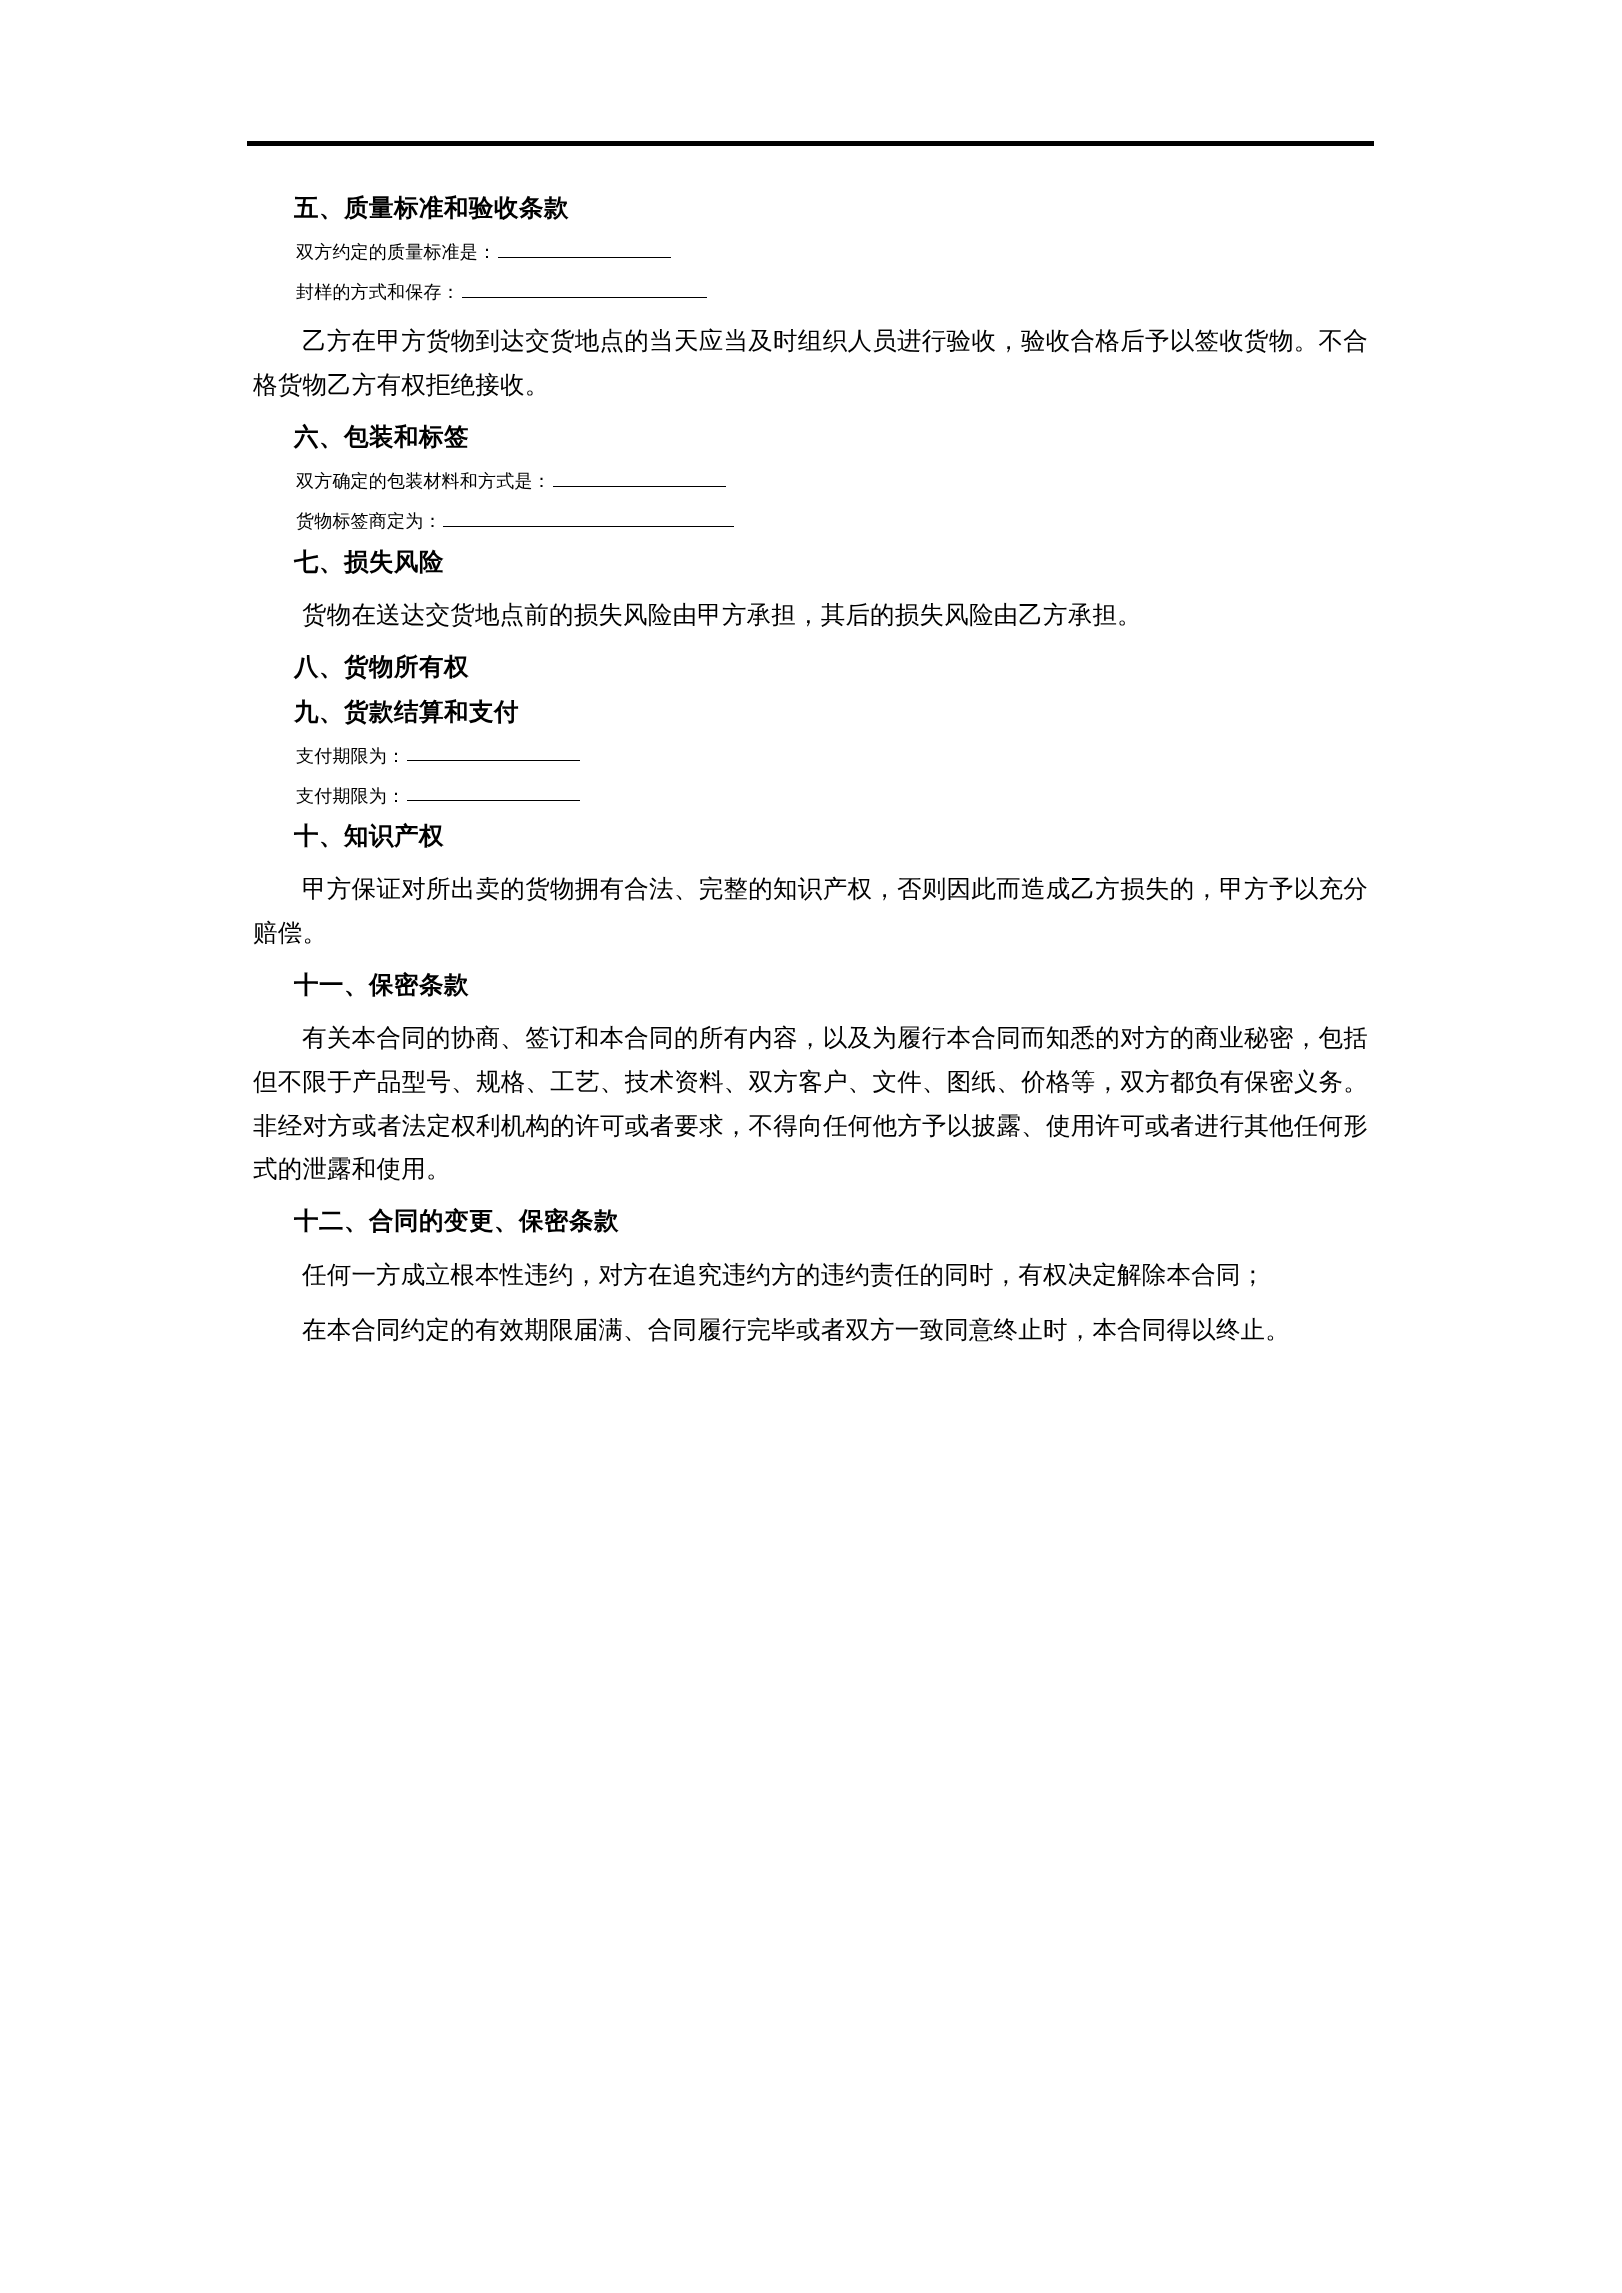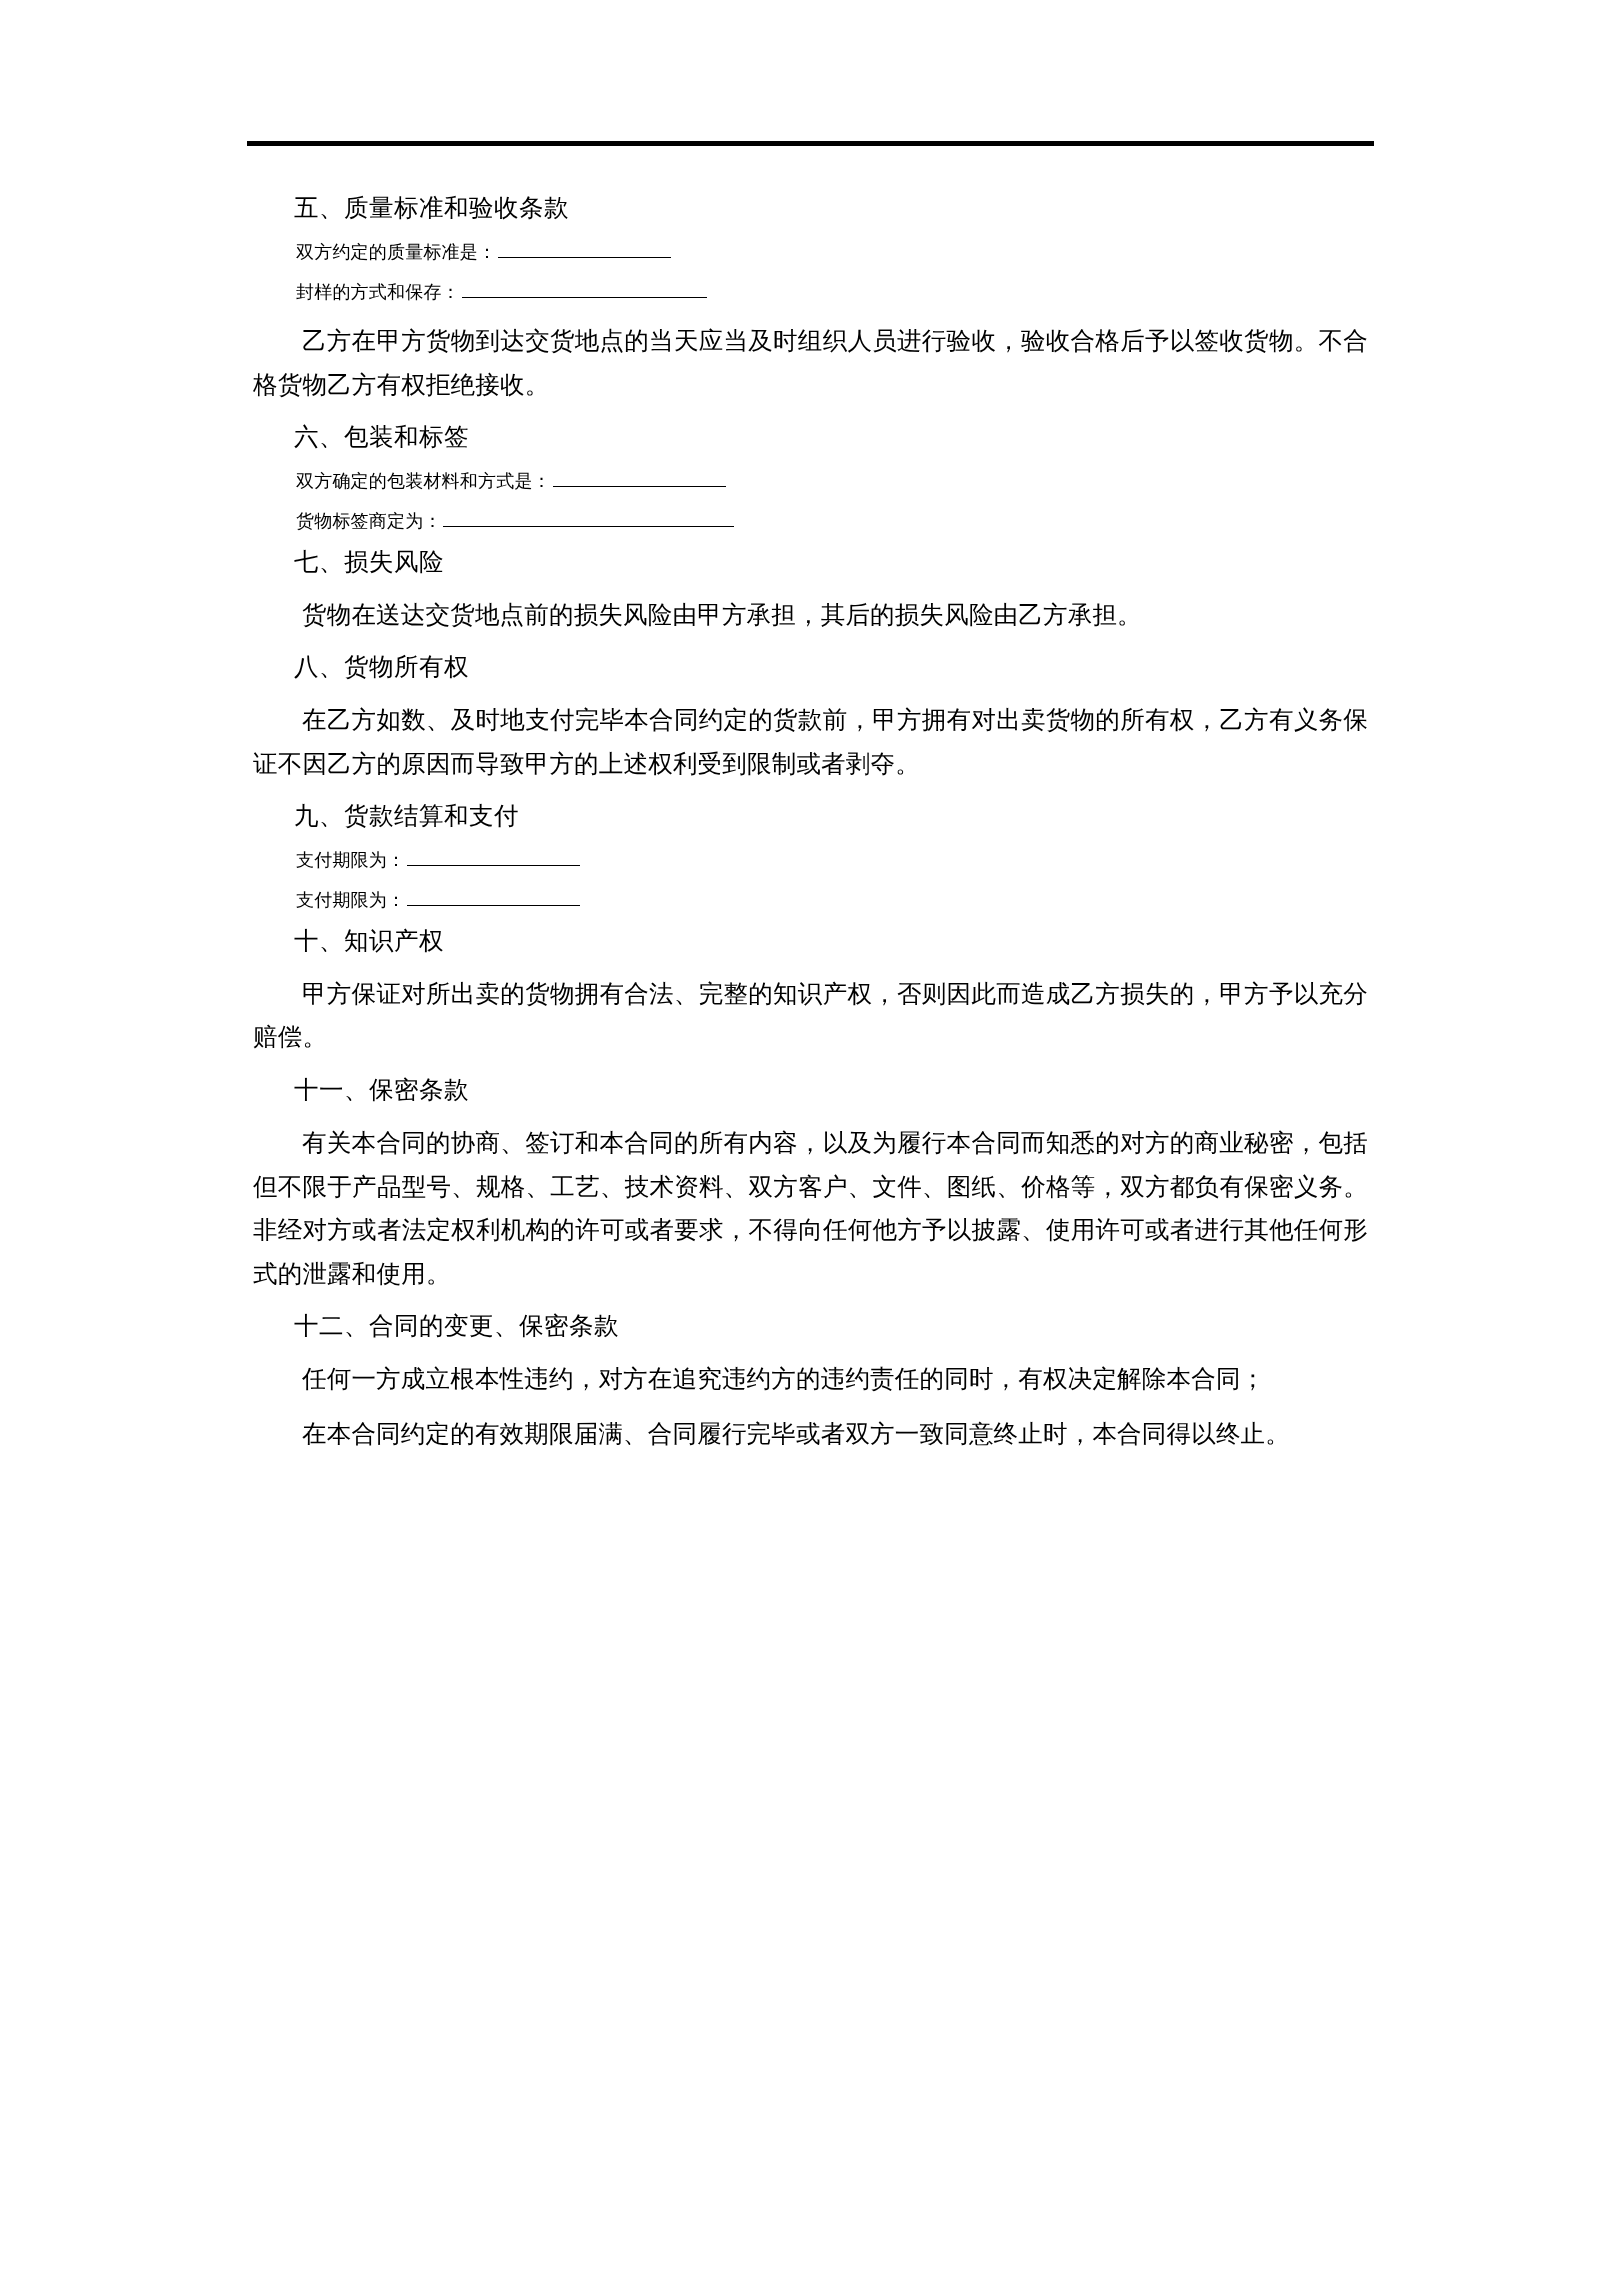--- a/index.html
+++ b/index.html
@@ -29,21 +29,21 @@
     height: 4.5px;
     background: #000000;
   }
   .content {
     position: absolute;
     left: 247px;
     top: 186px;
     width: 1127px;
   }
   .heading {
-    font-weight: normal;
+    font-weight: bold;
     font-size: 24.5px;
     line-height: 1.0;
     margin: 0 0 0 0;
     padding: 10px 0 10px 47px;
     letter-spacing: 0.5px;
   }
   .para {
     font-size: 24.5px;
     line-height: 1.78;
     margin: 6px;
@@ -86,21 +86,20 @@
     <p class="para">乙方在甲方货物到达交货地点的当天应当及时组织人员进行验收，验收合格后予以签收货物。不合格货物乙方有权拒绝接收。</p>
 
     <div class="heading">六、包装和标签</div>
     <div class="fill-line"><span>双方确定的包装材料和方式是：</span><span class="blank b-md"></span></div>
     <div class="fill-line"><span>货物标签商定为：</span><span class="blank" style="width:291px"></span></div>
 
     <div class="heading">七、损失风险</div>
     <p class="para">货物在送达交货地点前的损失风险由甲方承担，其后的损失风险由乙方承担。</p>
 
     <div class="heading">八、货物所有权</div>
-    <p class="para">在乙方如数、及时地支付完毕本合同约定的货款前，甲方拥有对出卖货物的所有权，乙方有义务保证不因乙方的原因而导致甲方的上述权利受到限制或者剥夺。</p>
 
     <div class="heading">九、货款结算和支付</div>
     <div class="fill-line"><span>支付期限为：</span><span class="blank b-md"></span></div>
     <div class="fill-line"><span>支付期限为：</span><span class="blank b-md"></span></div>
 
     <div class="heading">十、知识产权</div>
     <p class="para">甲方保证对所出卖的货物拥有合法、完整的知识产权，否则因此而造成乙方损失的，甲方予以充分赔偿。</p>
 
     <div class="heading">十一、保密条款</div>
     <p class="para">有关本合同的协商、签订和本合同的所有内容，以及为履行本合同而知悉的对方的商业秘密，包括但不限于产品型号、规格、工艺、技术资料、双方客户、文件、图纸、价格等，双方都负有保密义务。非经对方或者法定权利机构的许可或者要求，不得向任何他方予以披露、使用许可或者进行其他任何形式的泄露和使用。</p>

